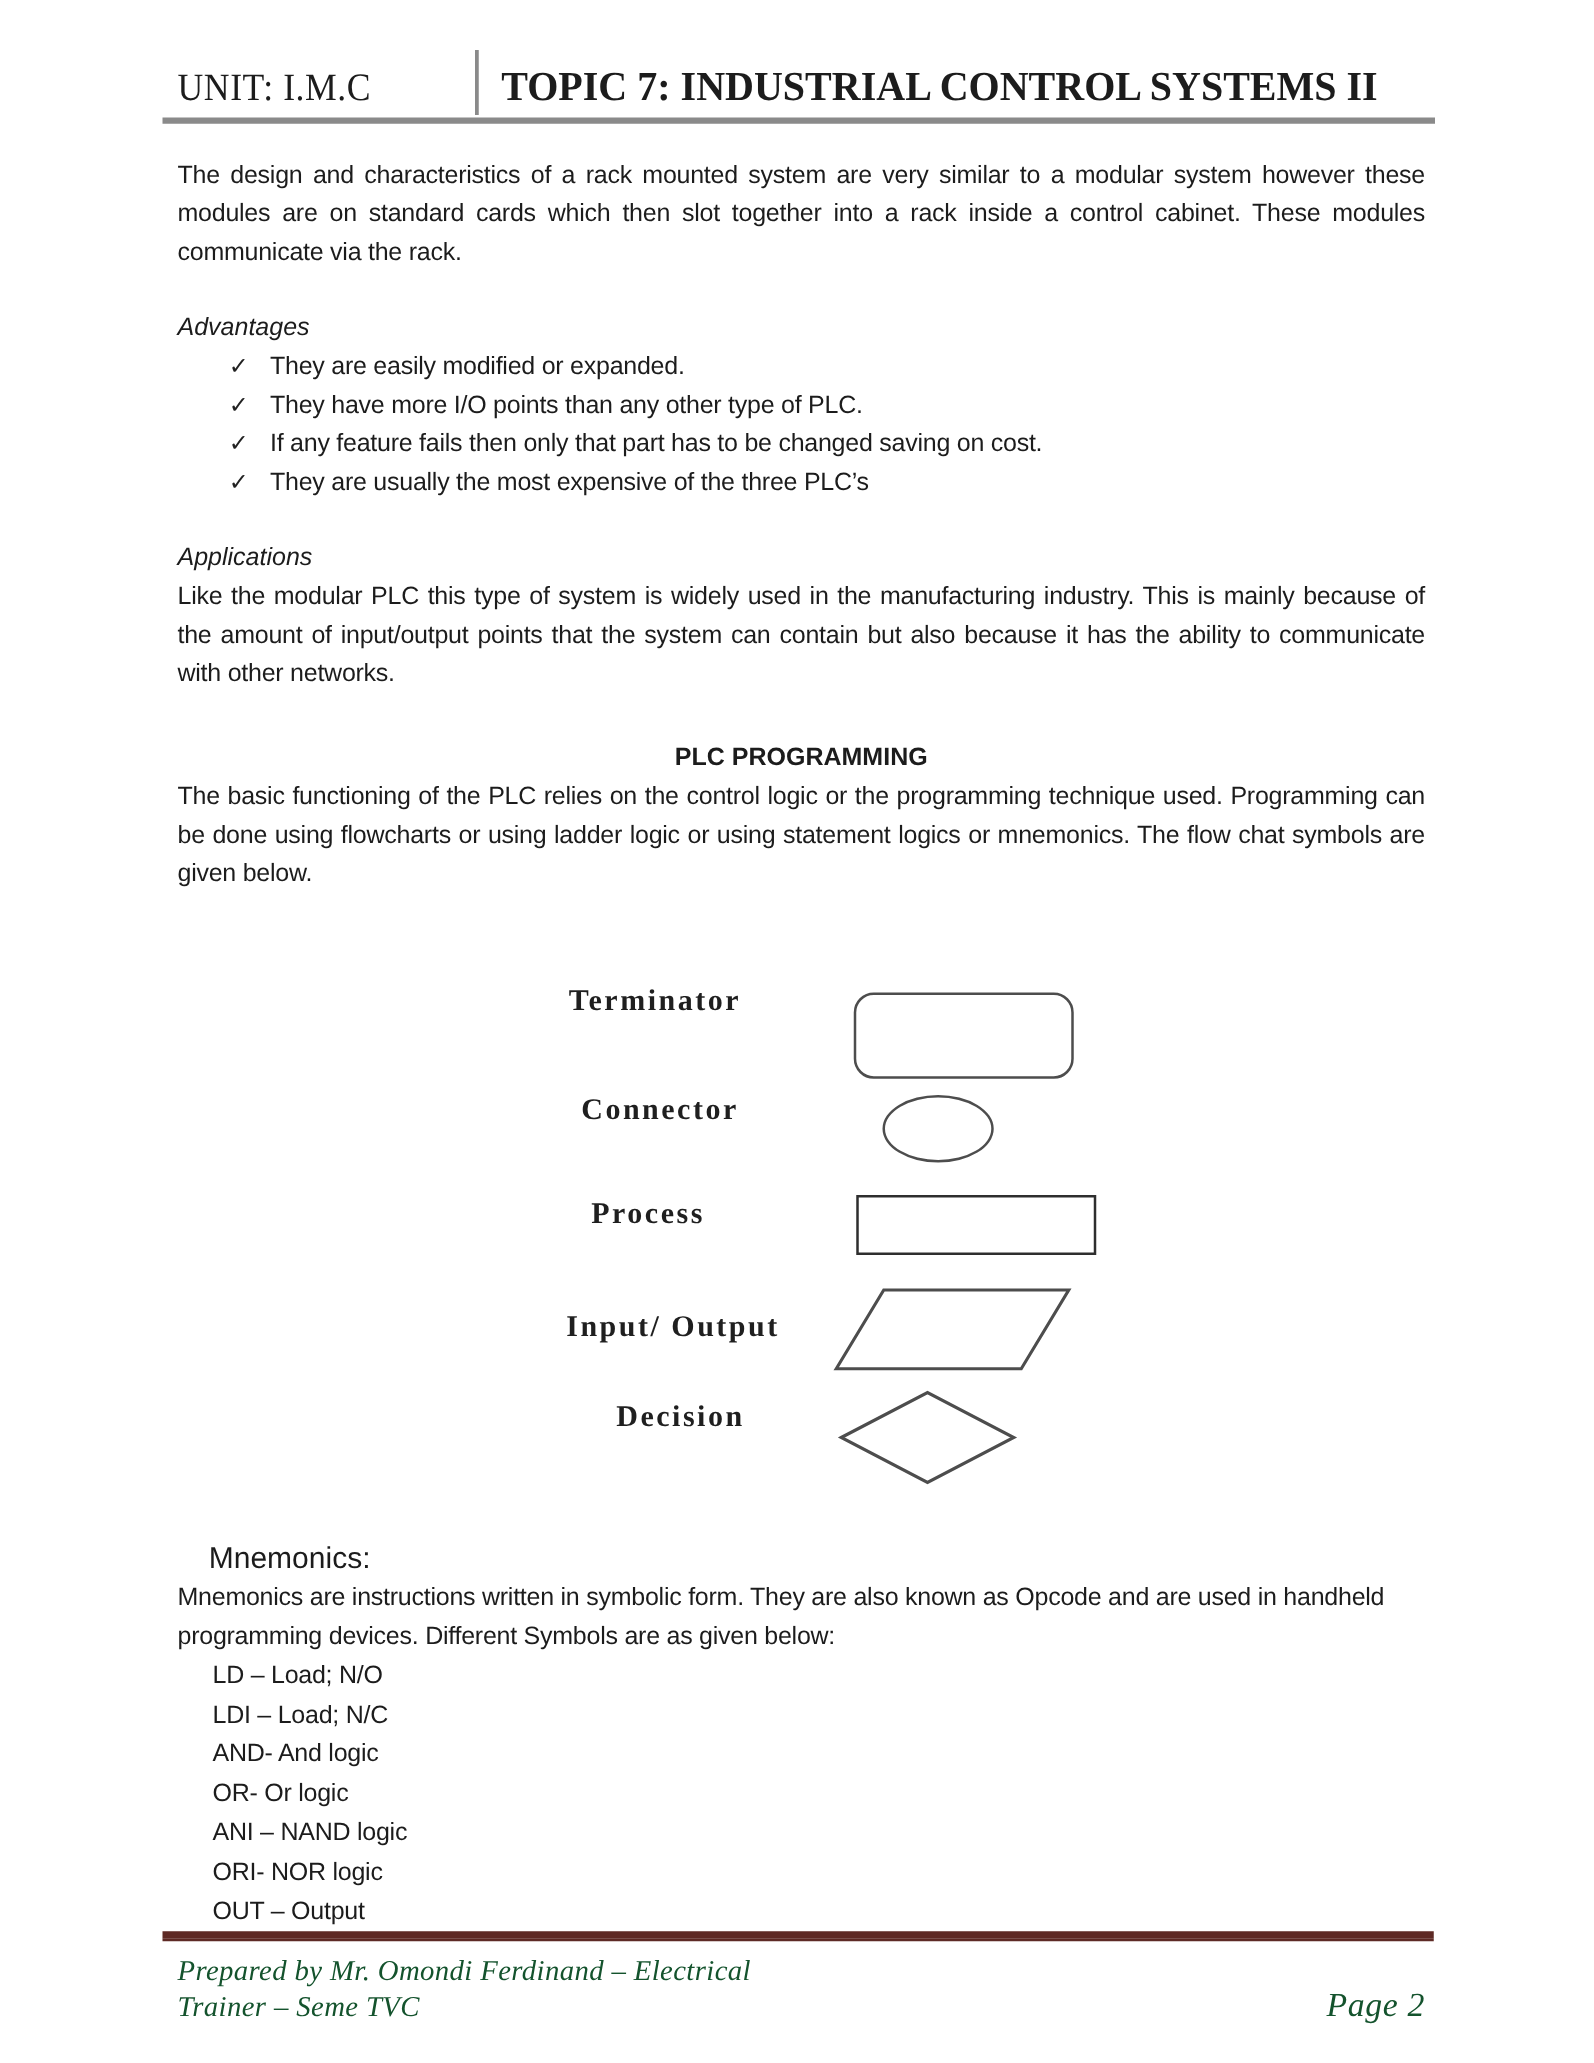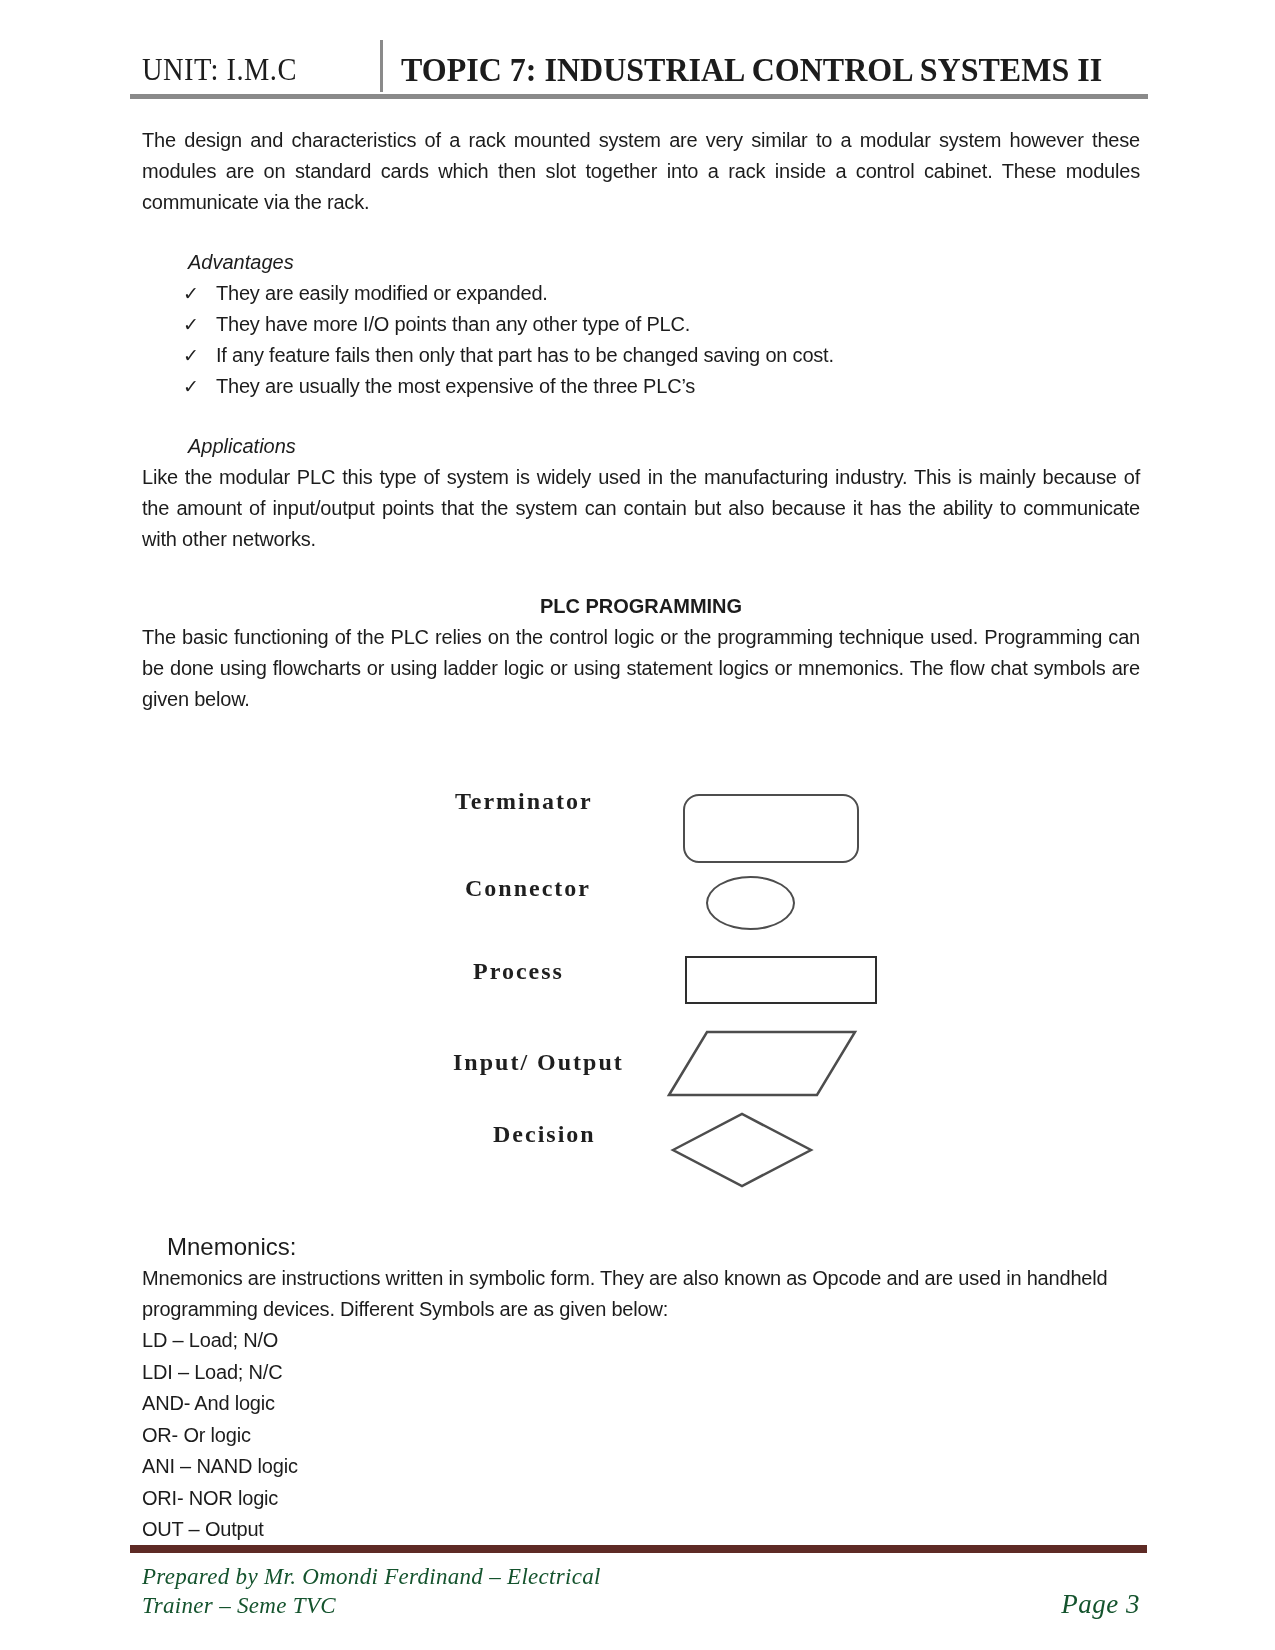--- a/index.html
+++ b/index.html
@@ -41,37 +41,37 @@
   }
   .hdr-rule { height: 5px; background: #8a8a8a; margin-left: -12px; margin-right: -8px; margin-top: 2px; }
 
   
   .para {
     font-size: 20px; line-height: 31px;
     text-align: justify;
     letter-spacing: -0.2px;
   }
   .h-italic {
-    font-size: 20px; font-style: italic; line-height: 31px; margin-left: 46px;
+    font-size: 20px; font-style: italic; line-height: 31px;
   }
   .check-list { margin-top: 0; }
   .check-item {
     display: flex; font-size: 20px; line-height: 31px; letter-spacing: -0.2px;
     padding-left: 41px;
   }
   .check-mark {
     width: 33px; flex: 0 0 33px;
     font-family: "DejaVu Sans", sans-serif;
     font-size: 19px; color: #222;
   }
   .h-center-bold {
     font-size: 20px; font-weight: 700; text-align: center; line-height: 31px;
   }
   .h-bold { font-size: 24px; font-weight: 400; line-height: 31px; margin-left: 25px; }
-  .mn-line { font-size: 20px; line-height: 31.5px; letter-spacing: -0.2px; }
+  .mn-line { font-size: 20px; line-height: 31.5px; letter-spacing: -0.2px; margin-left: 28px; }
 
   
   .figure { position: relative; height: 452px; }
   .fig-label {
     position: absolute;
     font-family: "Liberation Serif", serif;
     font-size: 24px; font-weight: 600; letter-spacing: 2px;
     color: #1f1f1f; white-space: nowrap;
   }
   .shape { position: absolute; }
@@ -182,16 +182,16 @@
     <div class="mn-line">ORI- NOR logic</div>
     <div class="mn-line">OUT – Output</div>
   </div>
 
   <div class="footer-rule"></div>
   <div class="footer">
     <div class="footer-left">
       <div>Prepared by Mr. Omondi Ferdinand – Electrical</div>
       <div>Trainer – Seme TVC</div>
     </div>
-    <div class="footer-page">Page 3</div>
+    <div class="footer-page">Page 2</div>
   </div>
 
 </div>
 
 </body></html>

